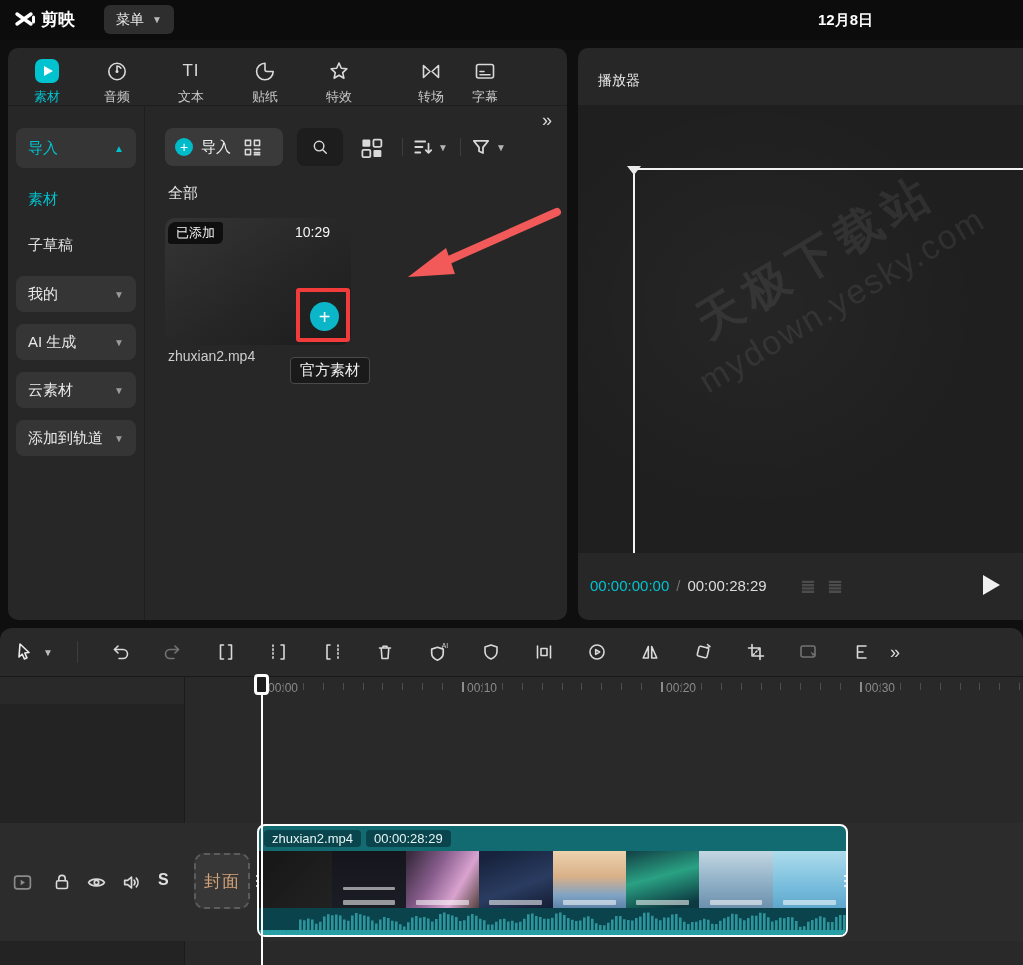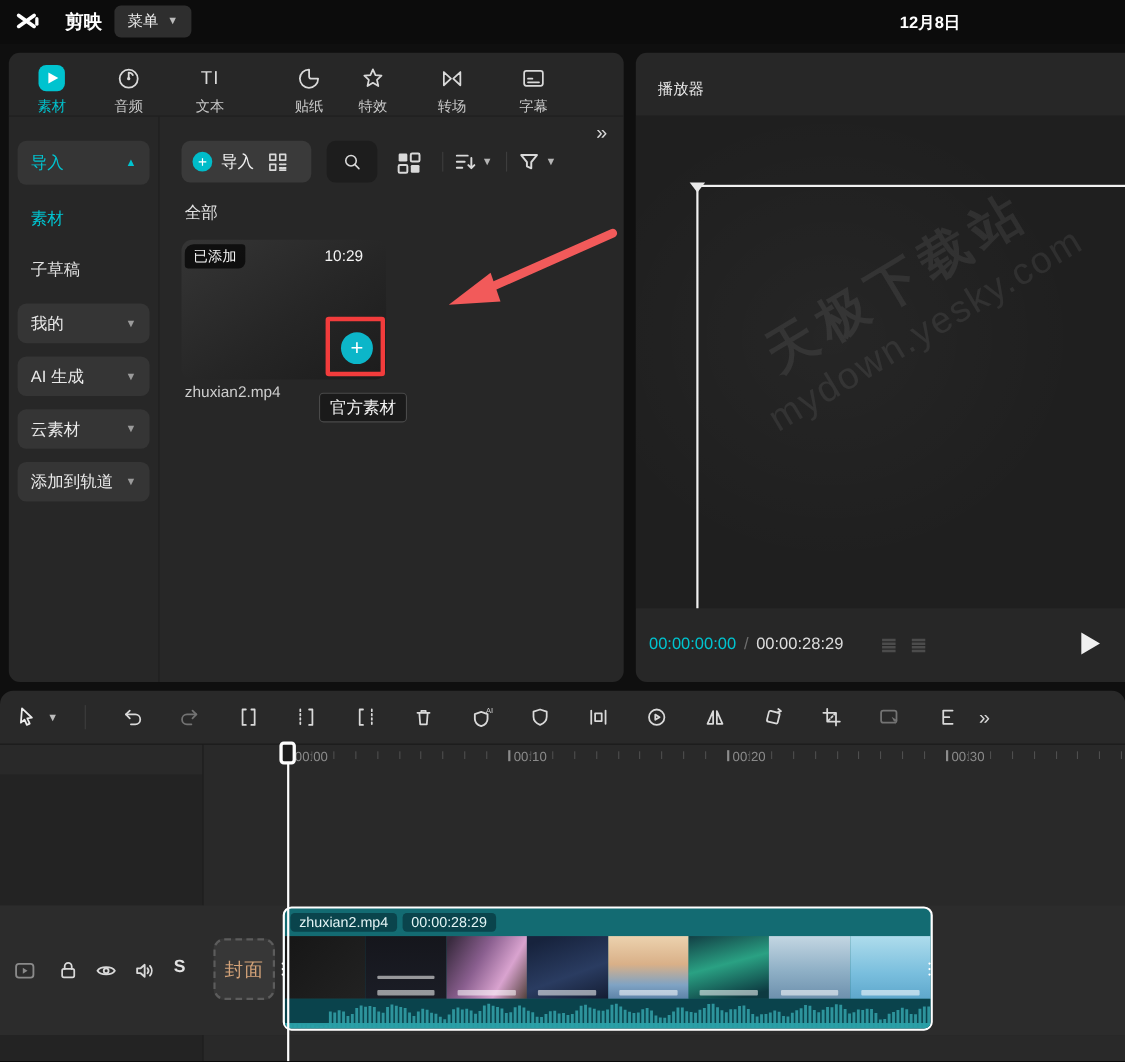--- a/index.html
+++ b/index.html
@@ -3,21 +3,21 @@
 <meta charset="utf-8">
 <style>
   html,body{margin:0;padding:0;background:#000;}
   .stage{position:relative;width:1023px;height:965px;background:#0f0f0f;overflow:hidden;
          font-family:"Liberation Sans","DejaVu Sans",sans-serif;color:#e8e8e8;}
   svg{display:block;}
   .oicon{stroke:#d9d9d9;fill:none;stroke-width:1.6;stroke-linecap:round;stroke-linejoin:round;}
 
   
   .topbar{position:absolute;left:0;top:0;width:1023px;height:40px;background:#0c0c0c;}
-  .logo{position:absolute;left:14px;top:8px;display:flex;align-items:center;gap:23px;justify-content:flex-end;}
+  .logo{position:absolute;left:14px;top:8px;display:flex;align-items:center;gap:5px;justify-content:flex-end;}
   .logo-text{font-size:17px;font-weight:bold;color:#fff;}
   .menu-btn{position:absolute;left:104px;top:5px;height:29px;padding:0 12px;background:#2e2e2e;border-radius:6px;
             display:flex;align-items:center;gap:8px;font-size:14px;color:#eee;}
   .menu-chev{font-size:10px;color:#bbb;}
   .date{position:absolute;left:818px;top:11px;font-size:15px;font-weight:bold;color:#fff;}
 
   
   .panel-left{position:absolute;left:8px;top:48px;width:559px;height:572px;background:#272727;border-radius:10px;}
   .panel-right{position:absolute;left:578px;top:48px;width:445px;height:572px;background:#272727;border-radius:10px 0 0 10px;overflow:hidden;padding-left:12px;}
 
@@ -167,33 +167,33 @@
         <circle cx="12" cy="12.5" r="8.2"></circle>
           <circle cx="12" cy="12.5" r="1.5" fill="#d9d9d9" stroke="none"></circle>
         <path d="M12 12.5 V7 c1.6 0 3.2 .9 3.8 2.2"></path>
       </svg>
       <span class="tab-label">音频</span>
     </div>
     <div class="tab" style="left:152px">
       <div class="ti-text">TI</div>
       <span class="tab-label">文本</span>
     </div>
-    <div class="tab" style="left:242px">
+    <div class="tab" style="left:226px">
       <svg class="oicon" width="24" height="24" viewBox="0 0 24 24">
         <path d="M20.2 12.5 A8.3 8.3 0 1 1 12 4.2 L12 10.5 a2 2 0 0 0 2 2 Z"></path>
       </svg>
       <span class="tab-label">贴纸</span>
     </div>
     <div class="tab" style="left:300px">
       <svg class="oicon" width="24" height="24" viewBox="0 0 24 24">
         <path d="M12 4 L14.3 9.2 19.8 9.8 15.7 13.6 16.9 19.2 12 16.3 7.1 19.2 8.3 13.6 4.2 9.8 9.7 9.2 Z"></path>
       </svg>
       <span class="tab-label">特效</span>
     </div>
-    <div class="tab" style="left:372px">
+    <div class="tab" style="left:392px">
       <svg class="oicon" width="24" height="24" viewBox="0 0 24 24">
         <path d="M4.5 6.5 V18.5 L11 12.5 Z M19.5 6.5 V18.5 L13 12.5 Z"></path>
       </svg>
       <span class="tab-label">转场</span>
     </div>
     <div class="tab" style="left:446px">
       <svg class="oicon" width="24" height="24" viewBox="0 0 24 24">
         <rect x="3.5" y="5.5" width="17" height="13.5" rx="2"></rect>
         <path d="M7 12.5 h4 M7 15.8 h10"></path>
       </svg>

